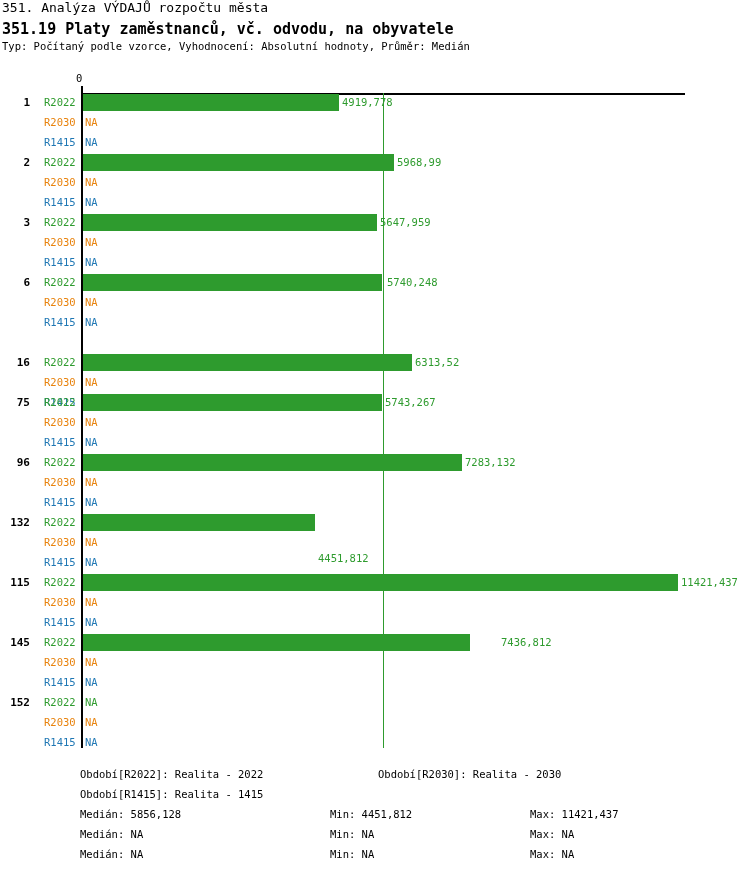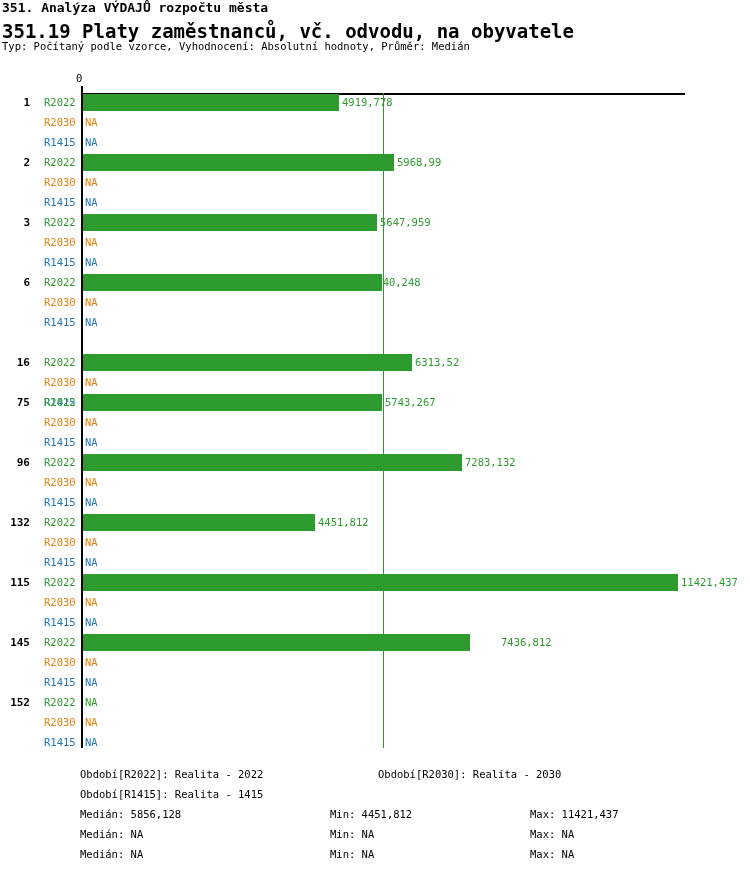--- a/index.html
+++ b/index.html
@@ -15,29 +15,29 @@
     color: #000000;
     overflow: hidden;
   }
 
   
   #title-main {
     position: absolute;
     left: 2px;
     top: 0px;
     font-size: 13px;
-    font-weight: bold;
+    font-weight: normal;
     letter-spacing: 0px;
     white-space: nowrap;
   }
   #title-sub {
     position: absolute;
     left: 2px;
     top: 20px;
-    font-size: 19px;
+    font-size: 15px;
     font-weight: bold;
     white-space: nowrap;
   }
   #title-meta {
     position: absolute;
     left: 2px;
     top: 40px;
     font-size: 10.5px;
     font-weight: normal;
     white-space: nowrap;
@@ -207,21 +207,21 @@
         <div class="serie" style="top: 40px;">
           <div class="serie-label" style="color: rgb(31, 119, 180); top: 2px;">R1415</div>
           <div class="na-value" style="color: rgb(31, 119, 180);">NA</div>
         </div>
       </div>
       <div class="group" style="top: 274px; height: 60px;">
         <div class="group-index" style="top: 2px;">6</div>
         <div class="serie" style="top: 0px;">
           <div class="serie-label" style="color: rgb(46, 155, 46); top: 2px;">R2022</div>
           <div class="bar" style="width: 299px; background: rgb(46, 155, 46);"></div>
-          <div class="bar-value" style="color: rgb(46, 155, 46); left: 370px;">5740,248</div>
+          <div class="bar-value" style="color: rgb(46, 155, 46); left: 387px;">5740,248</div>
         </div>
         <div class="serie" style="top: 20px;">
           <div class="serie-label" style="color: rgb(232, 130, 12); top: 2px;">R2030</div>
           <div class="na-value" style="color: rgb(232, 130, 12);">NA</div>
         </div>
         <div class="serie" style="top: 40px;">
           <div class="serie-label" style="color: rgb(31, 119, 180); top: 2px;">R1415</div>
           <div class="na-value" style="color: rgb(31, 119, 180);">NA</div>
         </div>
       </div>
@@ -271,21 +271,21 @@
         <div class="serie" style="top: 40px;">
           <div class="serie-label" style="color: rgb(31, 119, 180); top: 2px;">R1415</div>
           <div class="na-value" style="color: rgb(31, 119, 180);">NA</div>
         </div>
       </div>
       <div class="group" style="top: 514px; height: 60px;">
         <div class="group-index" style="top: 2px;">132</div>
         <div class="serie" style="top: 0px;">
           <div class="serie-label" style="color: rgb(46, 155, 46); top: 2px;">R2022</div>
           <div class="bar" style="width: 232px; background: rgb(46, 155, 46);"></div>
-          <div class="bar-value" style="color: rgb(46, 155, 46); left: 318px;">4451,812</div>
+          <div class="bar-value" style="color: rgb(46, 155, 46); left: 318px; margin-top: 36px;">4451,812</div>
         </div>
         <div class="serie" style="top: 20px;">
           <div class="serie-label" style="color: rgb(232, 130, 12); top: 2px;">R2030</div>
           <div class="na-value" style="color: rgb(232, 130, 12);">NA</div>
         </div>
         <div class="serie" style="top: 40px;">
           <div class="serie-label" style="color: rgb(31, 119, 180); top: 2px;">R1415</div>
           <div class="na-value" style="color: rgb(31, 119, 180);">NA</div>
         </div>
       </div>

